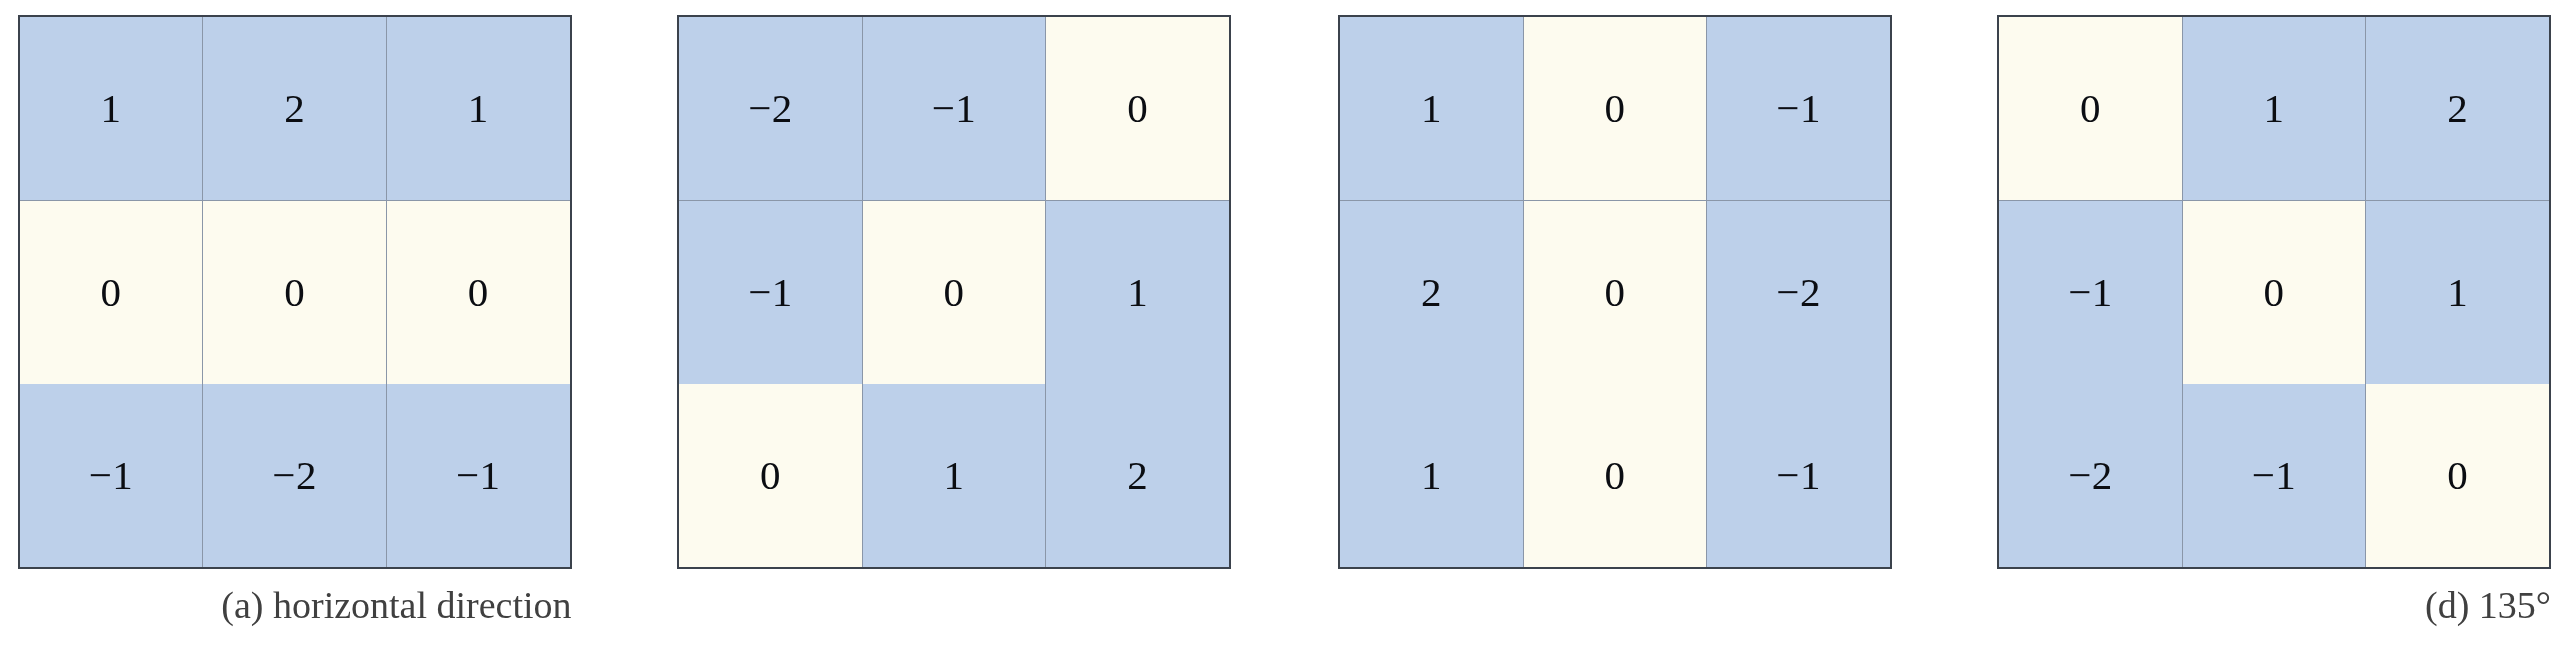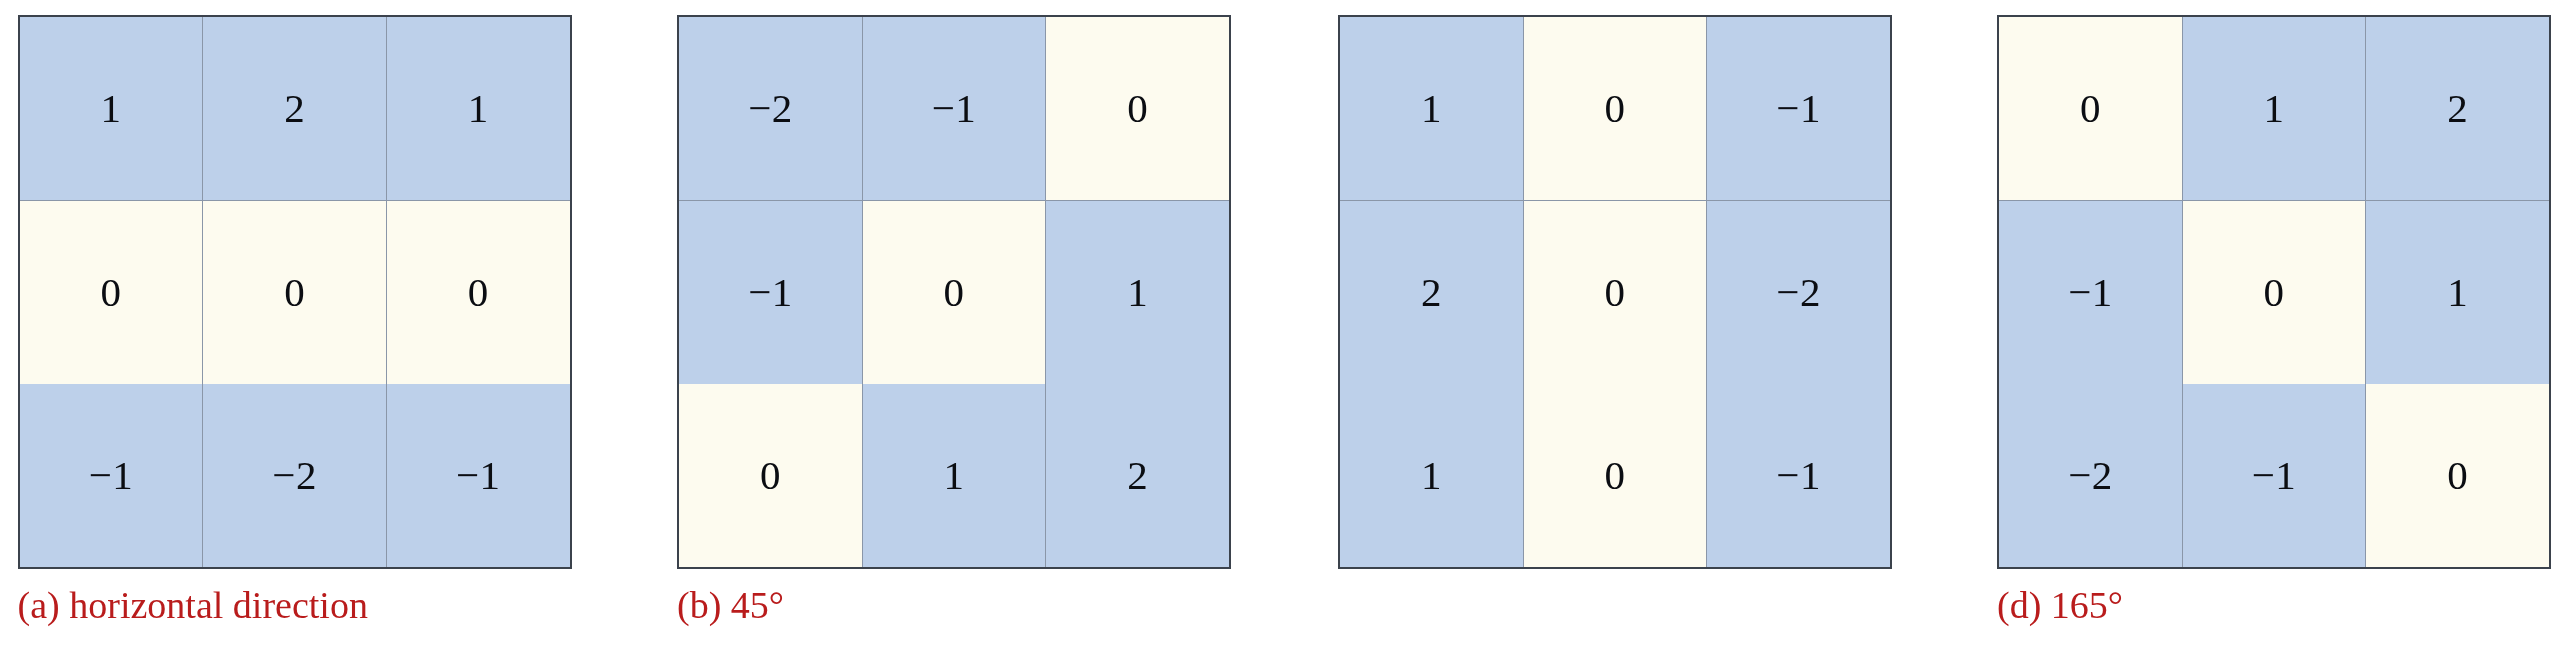--- a/index.html
+++ b/index.html
@@ -56,24 +56,24 @@
   }
 
   .kernel-cell.blue  { background: #bdd0ea; }
   .kernel-cell.cream { background: #fdfbef; }
 
   .kernel-caption {
     position: absolute;
     top: 584px;
     left: 0;
     width: 554px;
-    text-align: left;
+    text-align: right;
     font-size: 38px;
     line-height: 1.15;
-    color: #b91c1c;
+    color: #404040;
     white-space: nowrap;
   }
 </style>
 </head>
 <body>
 
 <div id="figure">
 
   <div class="kernel-panel" style="left:17.6px;">
     <div class="kernel-grid">
@@ -95,21 +95,20 @@
       <div class="kernel-cell blue">−2</div>
       <div class="kernel-cell blue">−1</div>
       <div class="kernel-cell cream">0</div>
       <div class="kernel-cell blue">−1</div>
       <div class="kernel-cell cream">0</div>
       <div class="kernel-cell blue">1</div>
       <div class="kernel-cell cream">0</div>
       <div class="kernel-cell blue">1</div>
       <div class="kernel-cell blue">2</div>
     </div>
-    <div class="kernel-caption">(b) 45°</div>
   </div>
 
   <div class="kernel-panel" style="left:1338px;">
     <div class="kernel-grid">
       <div class="kernel-cell blue">1</div>
       <div class="kernel-cell cream">0</div>
       <div class="kernel-cell blue">−1</div>
       <div class="kernel-cell blue">2</div>
       <div class="kernel-cell cream">0</div>
       <div class="kernel-cell blue">−2</div>
@@ -124,17 +123,17 @@
       <div class="kernel-cell cream">0</div>
       <div class="kernel-cell blue">1</div>
       <div class="kernel-cell blue">2</div>
       <div class="kernel-cell blue">−1</div>
       <div class="kernel-cell cream">0</div>
       <div class="kernel-cell blue">1</div>
       <div class="kernel-cell blue">−2</div>
       <div class="kernel-cell blue">−1</div>
       <div class="kernel-cell cream">0</div>
     </div>
-    <div class="kernel-caption">(d) 165°</div>
+    <div class="kernel-caption">(d) 135°</div>
   </div>
 
 </div>
 
 
 </body></html>

